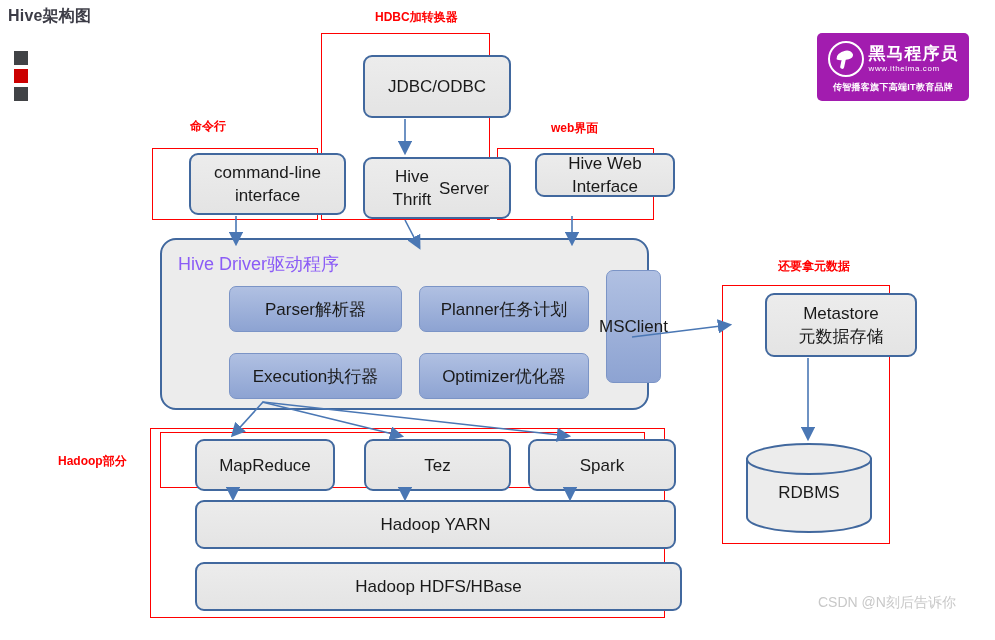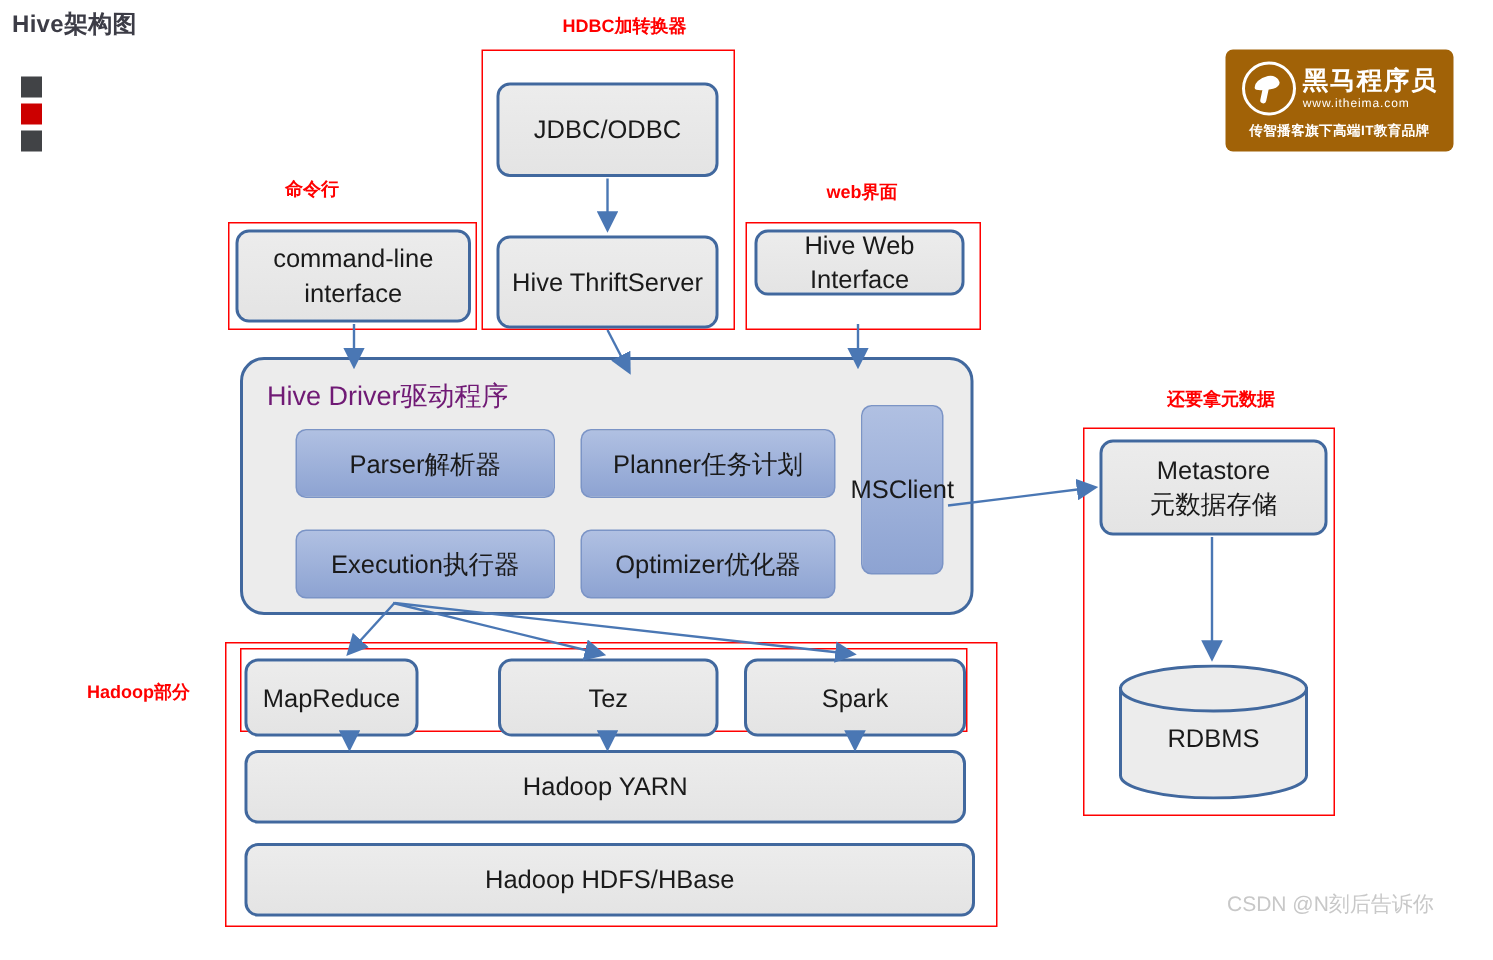--- a/index.html
+++ b/index.html
@@ -39,21 +39,21 @@
   .deco-sq.dark { background: #414346; }
   .deco-sq.red  { background: #cc0000; }
 
   
   .logo {
     position: absolute;
     left: 817px;
     top: 33px;
     width: 152px;
     height: 68px;
-    background: #a16207;
+    background: #a21caf;
     border-radius: 5px;
     overflow: hidden;
   }
   .logo-row {
     position: absolute;
     left: 0; top: 6px;
     width: 100%;
     height: 40px;
     display: flex;
     align-items: center;
@@ -136,21 +136,22 @@
     border: 2px solid #41689e;
     border-radius: 9px;
     background: #e8e8e8;
     display: flex;
     align-items: center;
     justify-content: center;
     text-align: center;
     font-size: 17px;
     color: #1a1a1a;
     line-height: 23px;
-    padding: 2px 8px;
+    padding: 2px 20px;
+    margin-left: 32px;
   }
   .node.gray {
     background: linear-gradient(180deg, #ececec 0%, #e4e4e4 100%);
   }
   .node.blue {
     background: linear-gradient(180deg, #b0c0e2 0%, #8da3d2 100%);
     border: 1px solid #7b94c6;
     border-radius: 7px;
     font-size: 17px;
   }
@@ -161,21 +162,21 @@
     box-sizing: border-box;
     border: 2px solid #41689e;
     border-radius: 16px;
     background: #ececec;
   }
   .driver-title {
     position: absolute;
     left: 178px;
     top: 252px;
     font-size: 18px;
-    color: #701a75;
+    color: #8b5cf6;
   }
 
   
   .cyl {
     position: absolute;
     left: 745px;
     top: 443px;
     width: 128px;
     height: 90px;
   }
@@ -290,21 +291,21 @@
   </div>
 
   <div class="cyl">
     <svg width="128" height="90" viewBox="0 0 128 90">
       <path d="M2,16 L2,74 A62,15 0 0 0 126,74 L126,16 Z" fill="#ececec" stroke="#41689e" stroke-width="2"></path>
       <ellipse cx="64" cy="16" rx="62" ry="15" fill="#ececec" stroke="#41689e" stroke-width="2"></ellipse>
     </svg>
     <div class="cyl-label">RDBMS</div>
   </div>
 
-  <div class="node gray" style="left:163px; top:439px; width:116px; height:52px;">
+  <div class="node gray" style="left:163px; top:439px; width:140px; height:52px;">
     <span>MapReduce</span>
   </div>
   <div class="node gray" style="left:332px; top:439px; width:147px; height:52px;">
     <span>Tez</span>
   </div>
   <div class="node gray" style="left:496px; top:439px; width:148px; height:52px;">
     <span>Spark</span>
   </div>
   <div class="node gray" style="left:163px; top:500px; width:481px; height:49px;">
     <span>Hadoop YARN</span>

